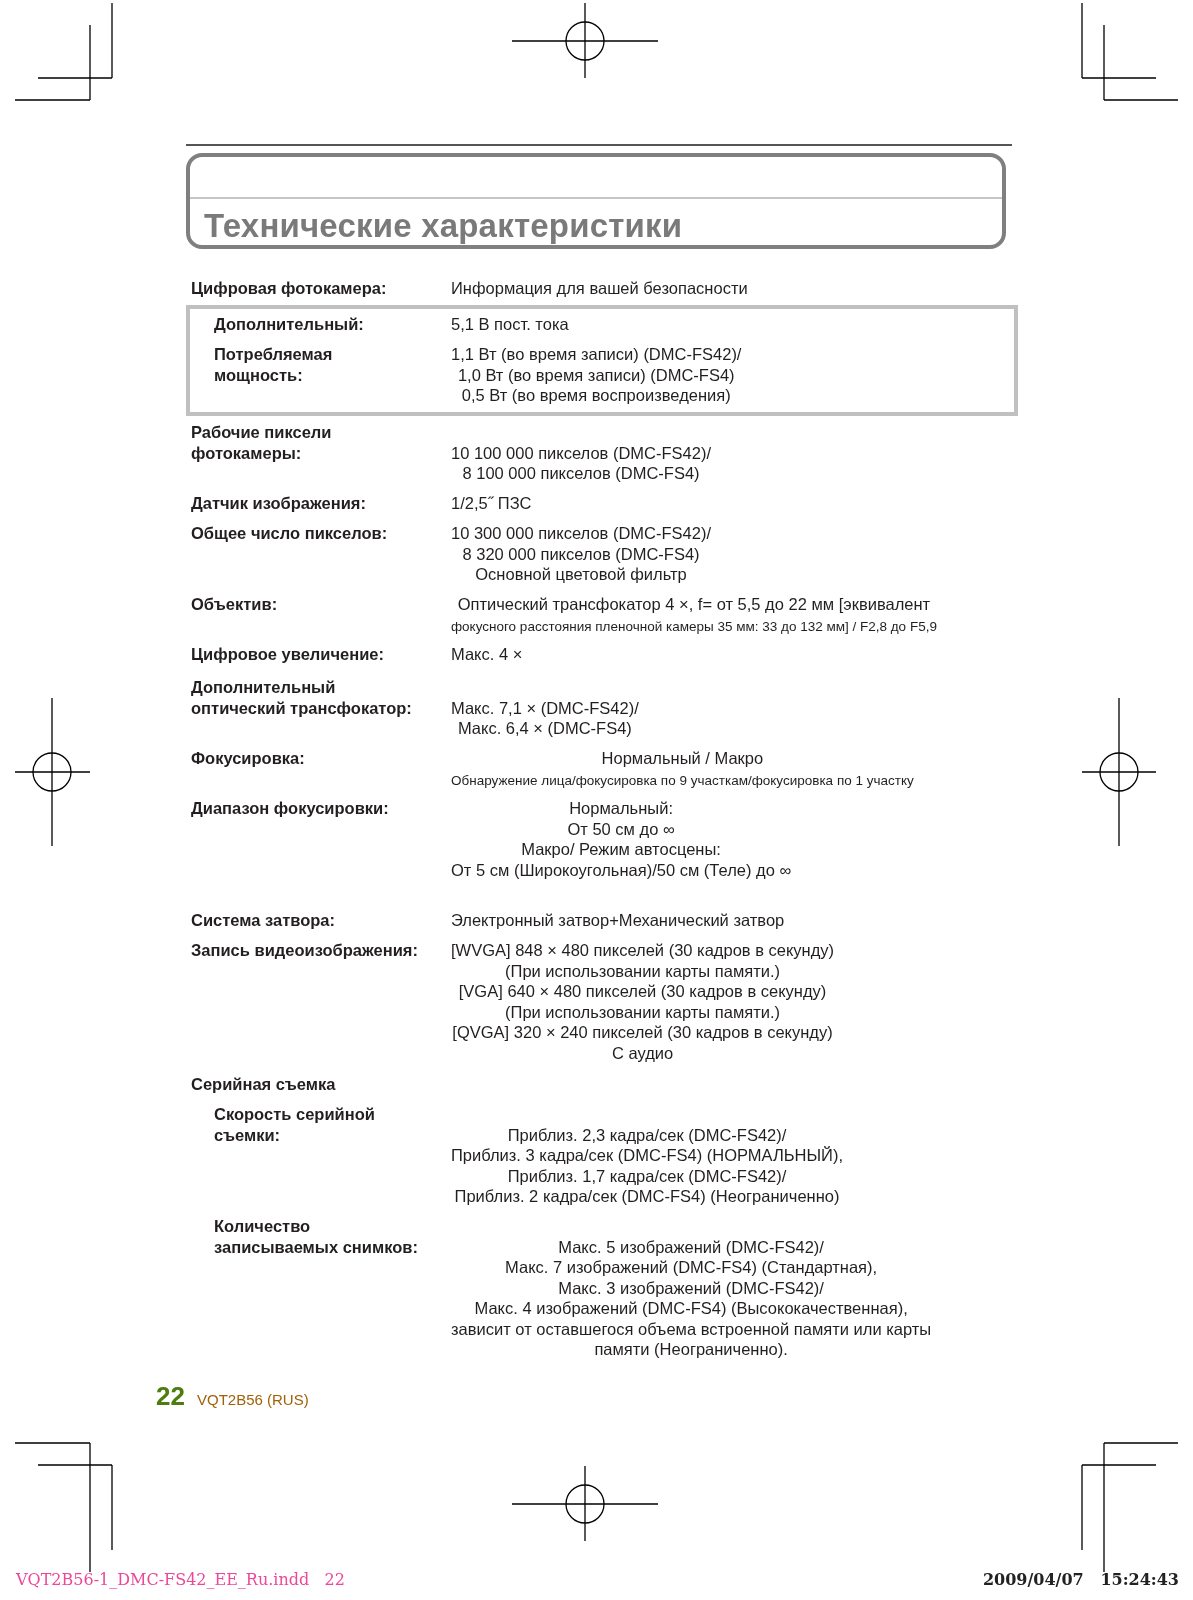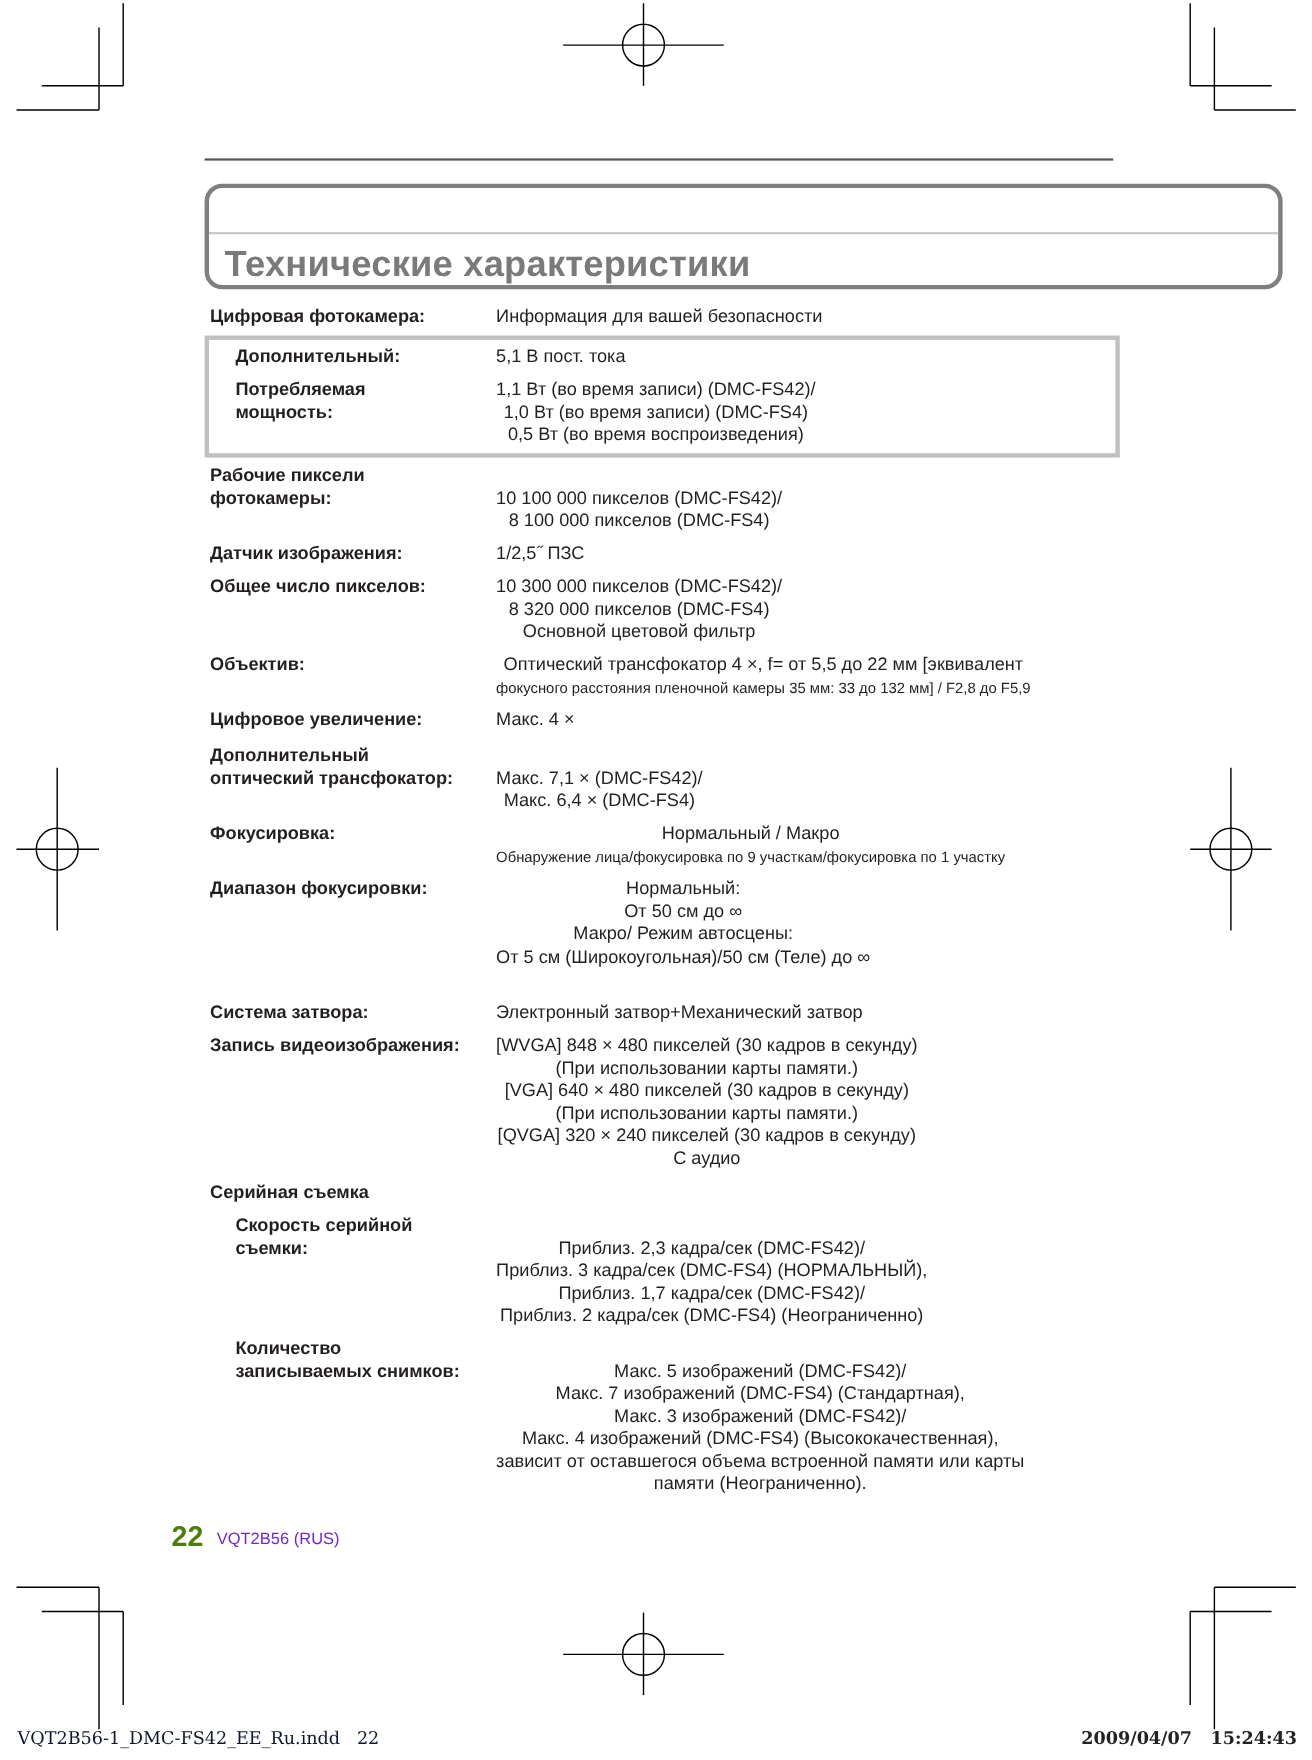--- a/index.html
+++ b/index.html
@@ -1,35 +1,35 @@
 <!DOCTYPE html>
 <html><head>
 <meta charset="utf-8">
 <style>
   html, body { margin: 0; padding: 0; background: #ffffff; }
   body { width: 1193px; height: 1600px; position: relative; overflow: hidden;
          font-family: "Liberation Sans", sans-serif; color: #231f20; }
   .marks { position: absolute; left: 0; top: 0; width: 1193px; height: 1600px; }
   .top-rule { position: absolute; left: 186px; top: 144px; width: 826px; height: 2px; background: #555; }
-  .title-box { position: absolute; left: 186px; top: 167px; width: 980px; height: 96px;
+  .title-box { position: absolute; left: 186px; top: 153px; width: 820px; height: 96px;
                border: 4px solid #7f7f7f; border-radius: 16px; box-sizing: border-box; }
   .title-box .inner-rule { position: absolute; left: 0; right: 0; top: 40px; height: 2px; background: #c6c6c6; }
   .title-box .title { position: absolute; left: 14px; top: 50px; font-size: 33px; font-weight: bold;
                       color: #7a7a7a; letter-spacing: 0.2px; white-space: nowrap; }
   .spec { position: absolute; left: 191px; width: 830px; font-size: 16.5px; line-height: 20.5px; }
   .row { position: absolute; left: 0; width: 830px; }
   .row .lbl { position: absolute; left: 0; font-weight: bold; white-space: nowrap; }
   .row .lbl.ind { left: 23px; }
   .row .val { position: absolute; left: 260px; white-space: nowrap; text-align: center; }
   .row .val .small { font-size: 13.5px; }
   .grey-box { position: absolute; left: 186px; top: 305px; width: 832px; height: 111px;
               border: 4px solid #c0c0c0; box-sizing: border-box; }
   .footer-page { position: absolute; left: 156px; top: 1381px; font-size: 26px; font-weight: bold; color: #4d7c0f; }
-  .footer-code { position: absolute; left: 197px; top: 1391px; font-size: 15px; color: #6d28d9; }
-  .slug-left { position: absolute; left: 16px; top: 1570px; font-family: "DejaVu Serif", serif; font-size: 16px; color: #0f172a; }
+  .footer-code { position: absolute; left: 197px; top: 1391px; font-size: 15px; color: #a16207; }
+  .slug-left { position: absolute; left: 16px; top: 1570px; font-family: "DejaVu Serif", serif; font-size: 16px; color: #ec4899; }
   .slug-right { position: absolute; right: 14px; top: 1570px; font-family: "DejaVu Serif", serif; font-size: 16px; color: #222; }
 </style>
 </head>
 <body>
 
 <svg class="marks" width="1193" height="1600" viewBox="0 0 1193 1600">
   <g stroke="#000" stroke-width="1.3" fill="none">
 
     <line x1="112" y1="3" x2="112" y2="78"></line>
       <line x1="38" y1="78" x2="112" y2="78"></line>

